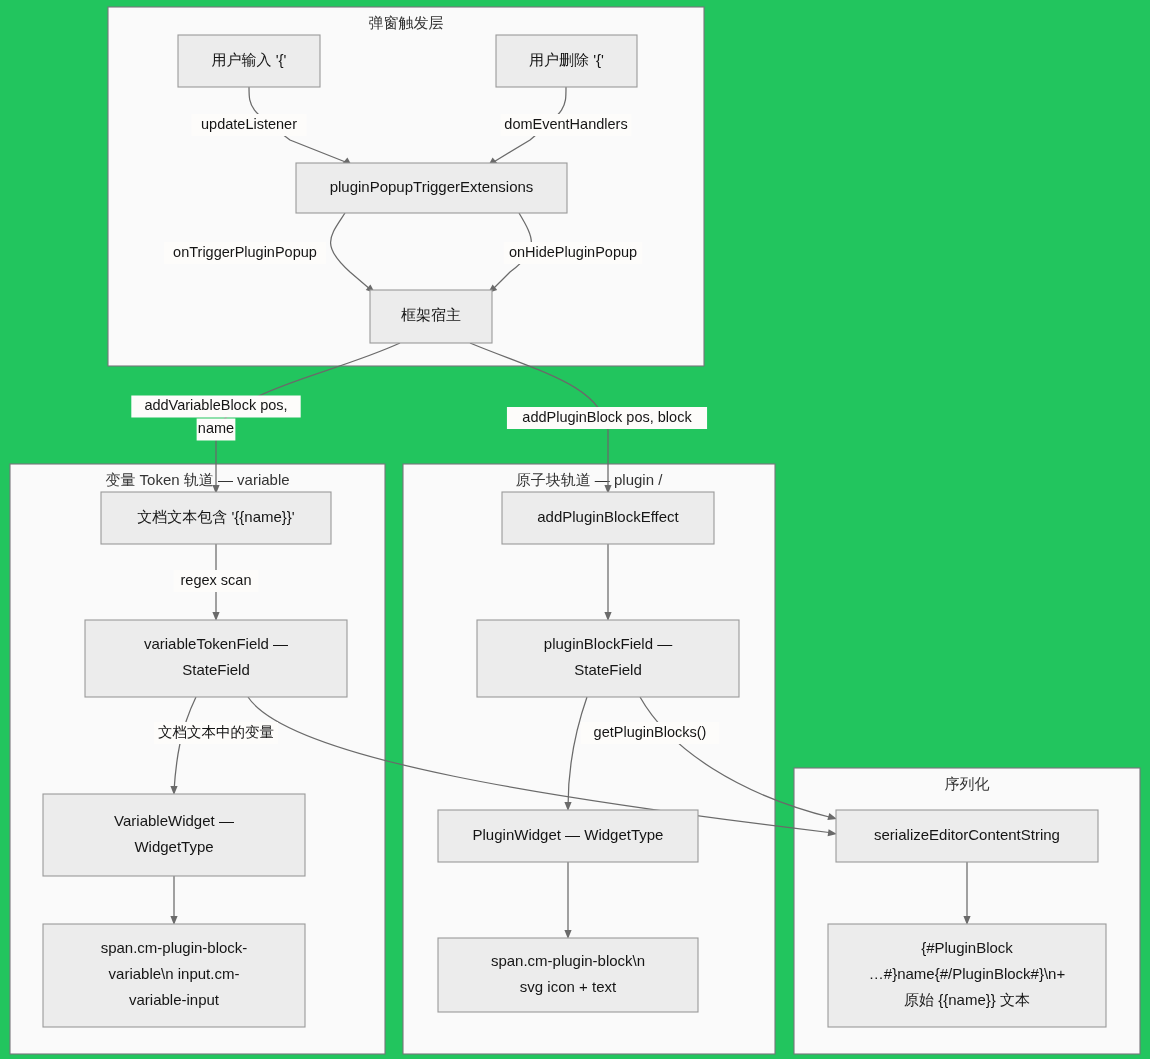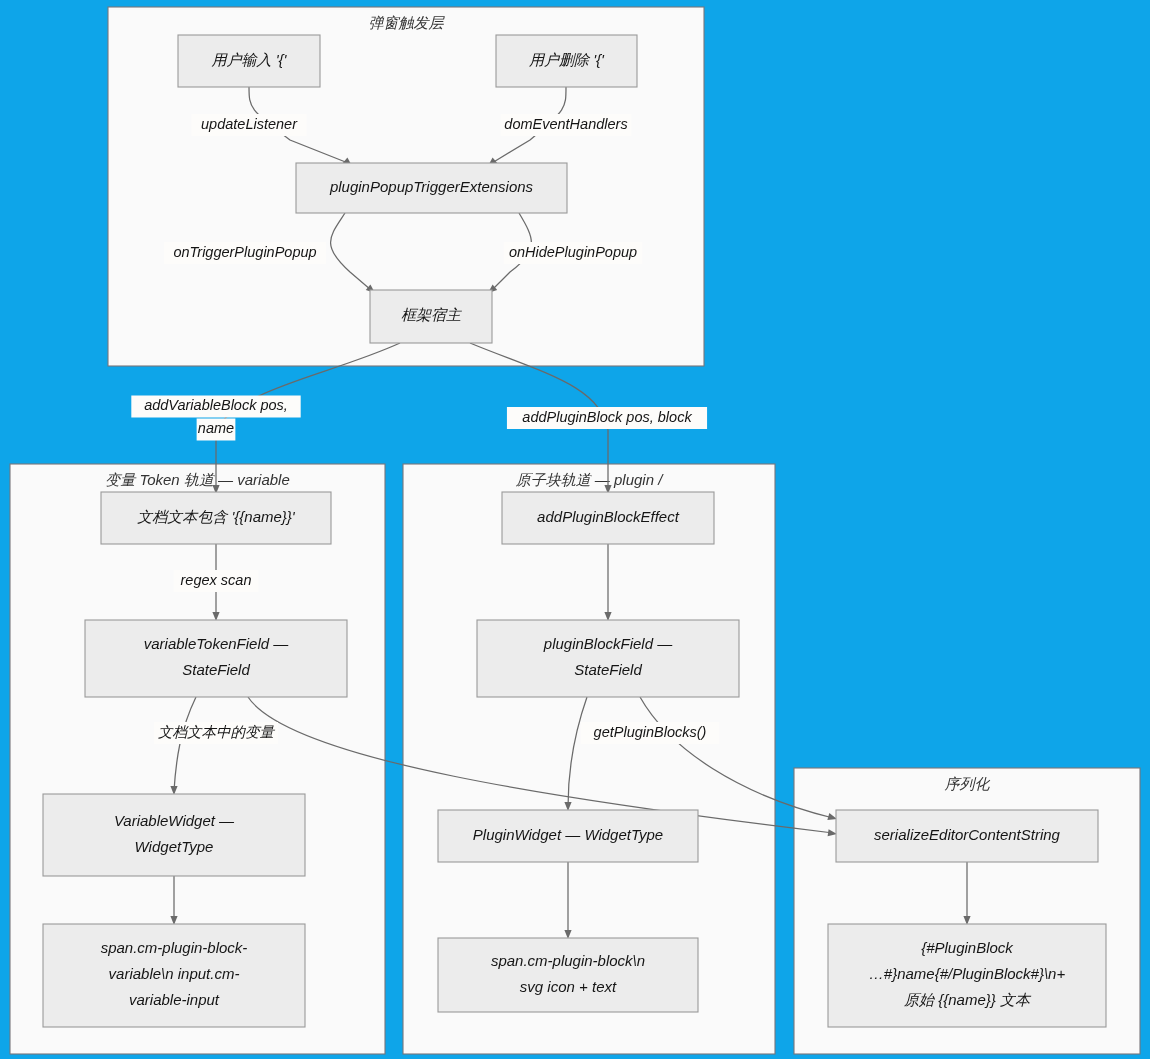--- a/index.html
+++ b/index.html
@@ -4,24 +4,23 @@
 <style>
   html, body {
     margin: 0;
     padding: 0;
     background: #fdfcf3;
   }
   #canvas-wrap {
     position: relative;
     width: 1150px;
     height: 1059px;
-    background: #0ea5e9;
+    background: #22c55e;
     font-family: "Liberation Sans", sans-serif;
     overflow: hidden;
-    font-style: italic;
   }
   svg#flow {
     position: absolute;
     inset: 0;
     width: 1150px;
     height: 1059px;
   }
   .cluster-rect {
     fill: #fafafa;
     stroke: #77767b;

